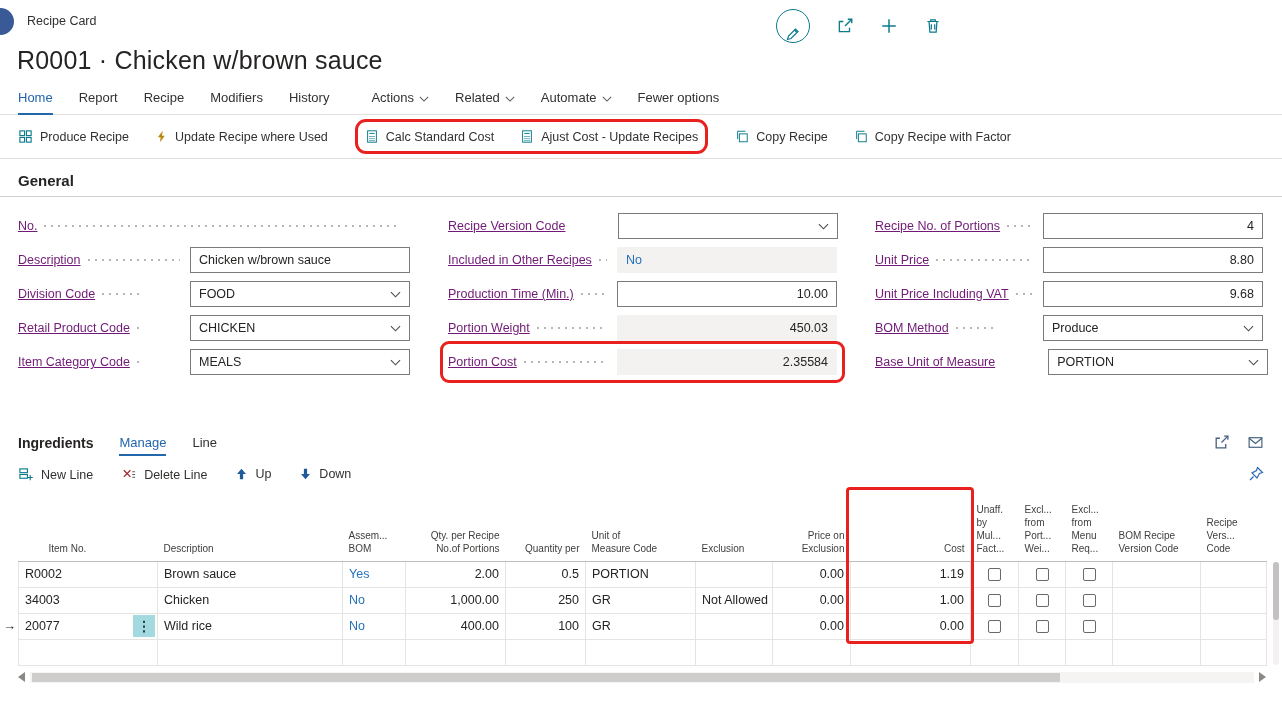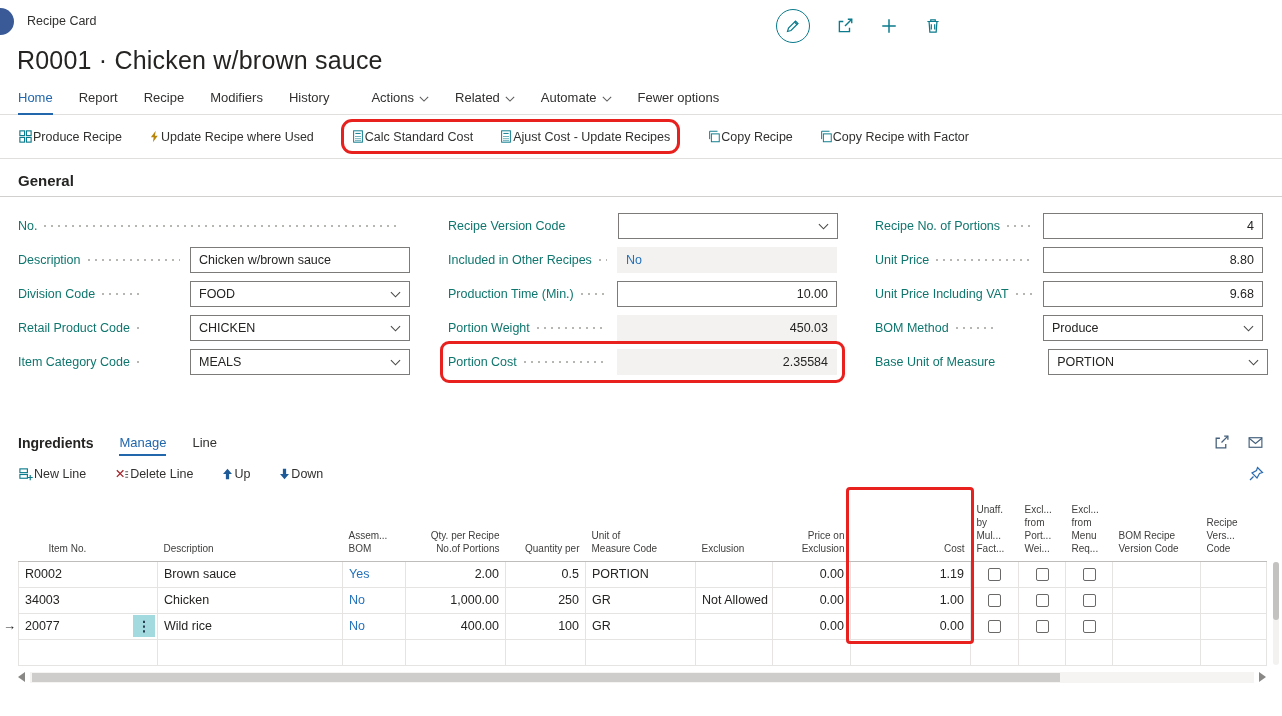--- a/index.html
+++ b/index.html
@@ -5,21 +5,21 @@
   * { box-sizing: border-box; margin: 0; padding: 0; }
   html,body { width:1282px; height:716px; }
   body {
     font-family: "Liberation Sans", sans-serif;
     font-size: 12.5px;
     color: #323130;
     background: #fff;
     overflow: hidden;
     position: relative;
   }
-  button { font: inherit; background: none; border: none; color: inherit; display: inline-flex; align-items: center; gap: 0; cursor: pointer; padding: 0; }
+  button { font: inherit; background: none; border: none; color: inherit; display: inline-flex; align-items: flex-end; gap: 7px; cursor: pointer; padding: 0; }
   .icon { display: inline-flex; align-items: center; }
 
   
   .topbar { height: 42px; display: flex; align-items: center; padding-left: 27px; position: relative; }
   .corner-ring { position: absolute; left: -13px; top: 8px; width: 27px; height: 27px; border-radius: 50%; background: #3a5a97; }
   .top-actions { position: absolute; left: 776px; top: 9px; display: flex; align-items: center; gap: 26px; color: #0a7a8c; }
   .circle-btn { width: 34px; height: 34px; border: 1.6px solid #0a7a8c; border-radius: 50%; justify-content: center; }
 
   .page-title { font-size: 25px; font-weight: 400; margin: 4px 0 0 17px; color: #252423; letter-spacing: .2px; }
 
@@ -39,21 +39,21 @@
   .red-wrap { display: inline-flex; gap: 26px; outline: 3px solid #e8201e; outline-offset: 7px; border-radius: 1px; margin: 0 11px; }
 
   
   .section-head { margin-top: 13px; padding: 0 0 7px 18px; border-bottom: 1px solid #d2d0ce; }
   .section-head h2 { font-size: 15px; font-weight: 700; color: #252423; display: inline; }
 
   .fields { display: grid; grid-template-columns: 392px 389px 388px; column-gap: 38px; padding: 16px 0 0 18px; }
   .fcol { display: flex; flex-direction: column; gap: 8px; }
   .frow { display: flex; align-items: center; height: 26px; }
   .frow.hl { outline: 3px solid #e8201e; outline-offset: 5px; border-radius: 1px; }
-  .flabel { color: #0f766e; white-space: nowrap; }
+  .flabel { color: #701a75; white-space: nowrap; text-decoration: underline; }
   .leader { flex: 1; height: 2px; margin: 0 10px 0 7px; background-image: repeating-linear-gradient(to right, #b8b6b3 0 1.6px, transparent 1.6px 7px); }
   .inputbox { width: 220px; min-width: 220px; height: 26px; border: 1px solid #7c7b79; display: flex; align-items: center; padding: 0 8px; background: #fff; color: #252423; }
   .inputbox.num { justify-content: flex-end; }
   .inputbox.select { justify-content: space-between; margin-left: 36px; }
   .inputbox.ro { background: #f3f2f1; border-color: transparent; }
   .chev-icon { color: #4a4a48; }
   .link-val { color: #2472ba; }
 
   
   .ing-head { display: flex; align-items: center; gap: 26px; margin: 59px 18px 0; }

